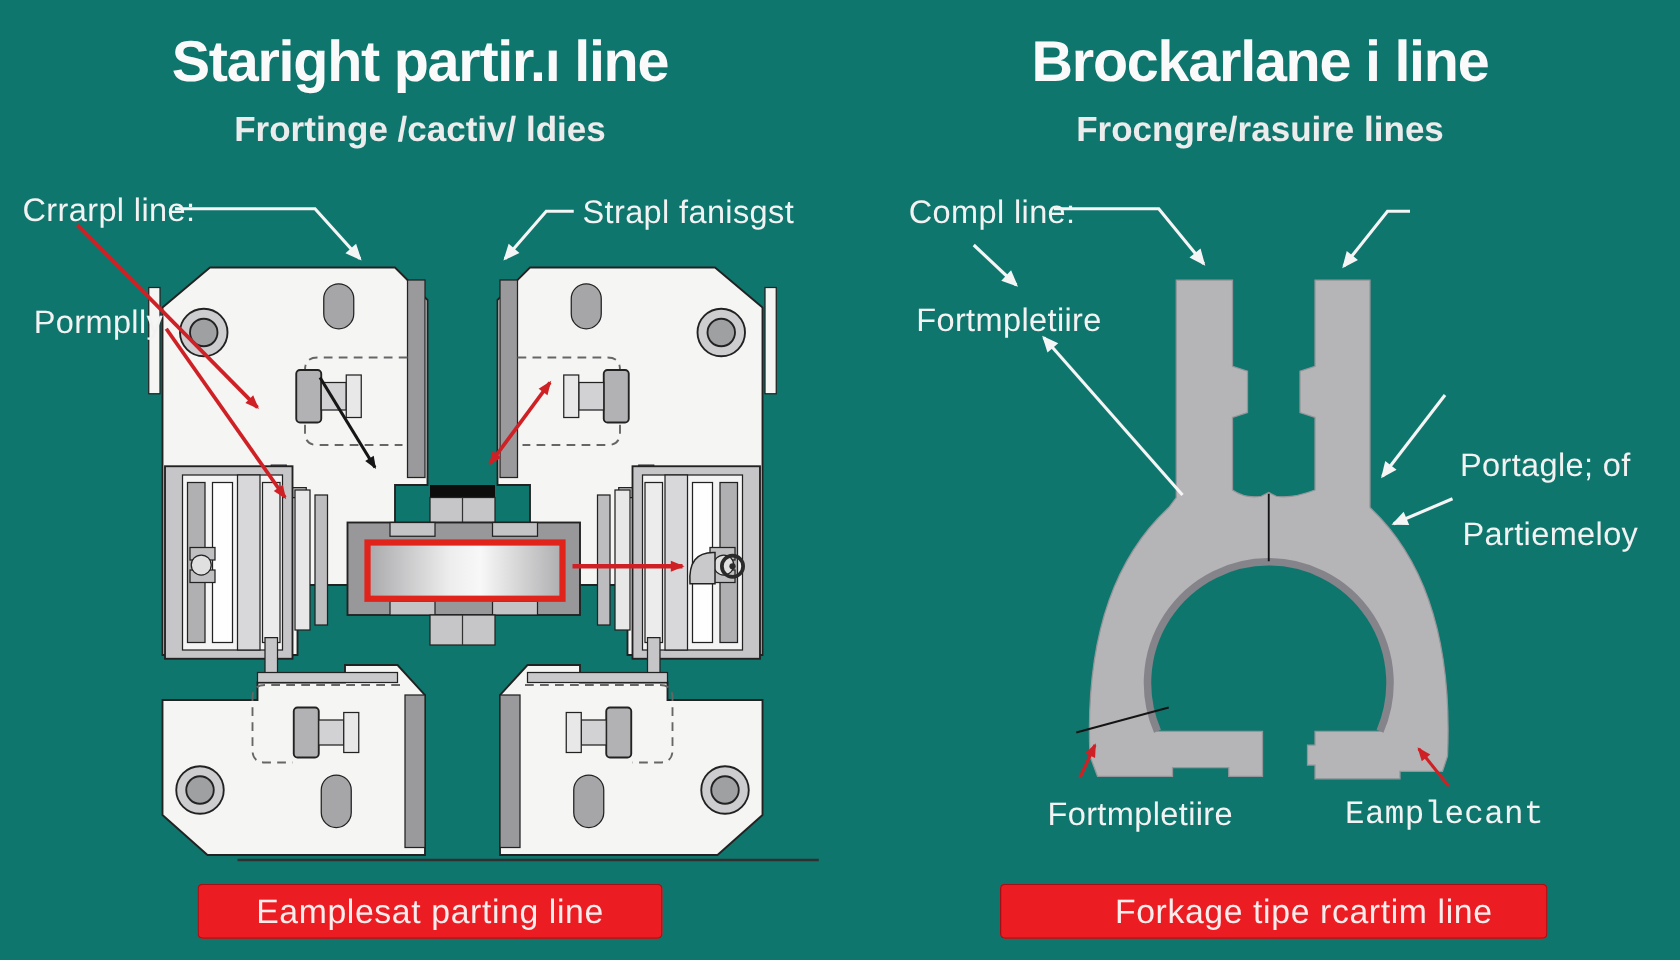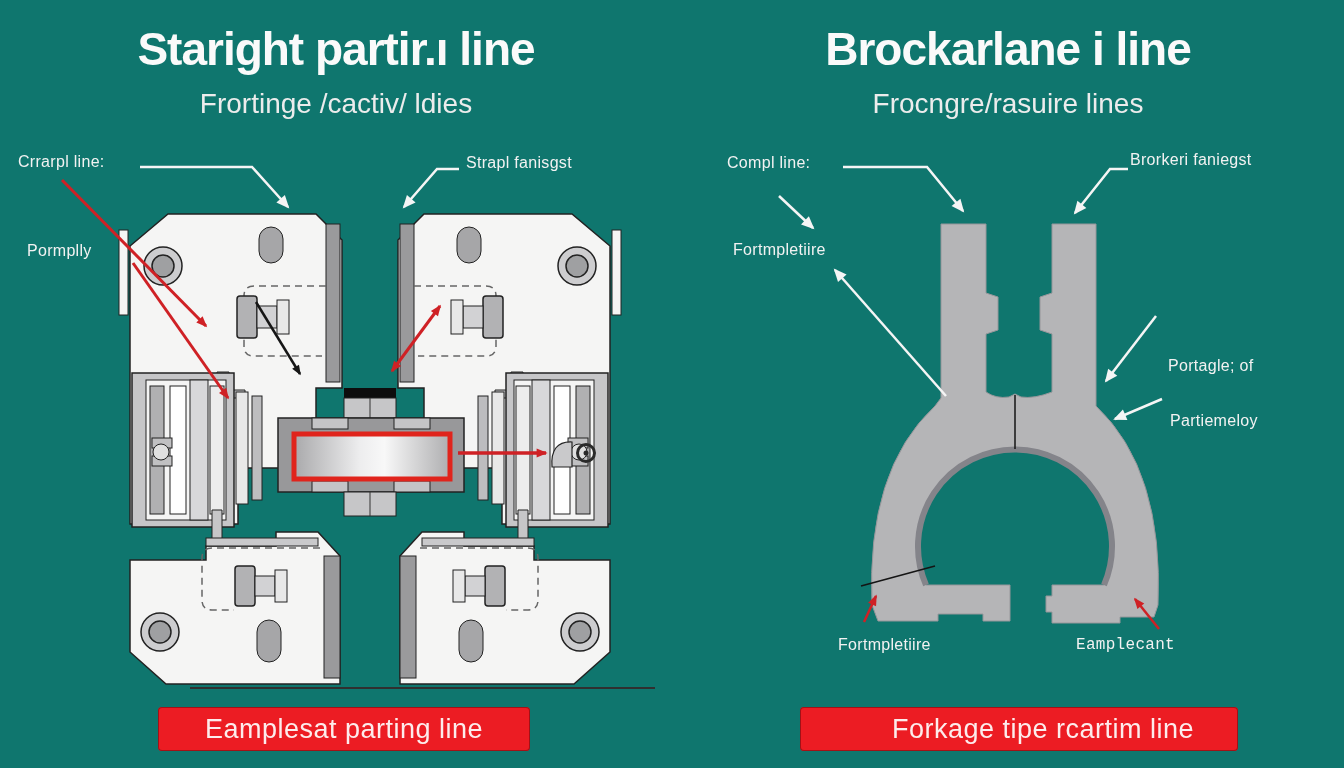--- a/index.html
+++ b/index.html
@@ -6,24 +6,24 @@
   .stage{
     position:relative;width:1344px;height:768px;background:#0f766e;
     overflow:hidden;font-family:"Liberation Sans",sans-serif;
   }
   .panel-title{
     position:absolute;top:22px;width:672px;margin:0;text-align:center;
     font-size:46px;font-weight:bold;letter-spacing:-1px;color:#fafafa;
   }
   .panel-sub{
     position:absolute;top:88px;width:672px;margin:0;text-align:center;
-    font-size:28px;font-weight:400;color:#ececec;
+    font-size:28px;font-weight:700;color:#ececec;
   }
   .lbl{
-    position:absolute;color:#f2f2f2;font-size:16px;font-weight:400;
+    position:absolute;color:#f2f2f2;font-size:26px;font-weight:400;
     white-space:nowrap;letter-spacing:.3px;
   }
   .btn{
     position:absolute;top:707px;height:44px;background:#ec1c23;
     border-radius:4px;display:flex;align-items:center;justify-content:center;
     color:#fdecec;font-size:27px;font-weight:500;letter-spacing:.5px;
     cursor:pointer;box-shadow:0 0 0 1px #a31116 inset;
   }
   .btn-left{left:158px;width:372px;}
   .btn-right{left:800px;width:390px;padding-left:48px;}
@@ -162,21 +162,20 @@
 
   <h1 class="panel-title" style="left:672px;">Brockarlane i line</h1>
   <p class="panel-sub" style="left:672px;">Frocngre/rasuire lines</p>
 
   <div class="lbl" style="left:18px;top:153px;">Crrarpl line:</div>
   <div class="lbl" style="left:27px;top:242px;">Pormplly</div>
   <div class="lbl" style="left:466px;top:154px;">Strapl fanisgst</div>
 
   <div class="lbl" style="left:727px;top:154px;">Compl line:</div>
   <div class="lbl" style="left:733px;top:241px;">Fortmpletiire</div>
-  <div class="lbl" style="left:1130px;top:151px;">Brorkeri faniegst</div>
   <div class="lbl" style="left:1168px;top:357px;">Portagle; of</div>
   <div class="lbl" style="left:1170px;top:412px;">Partiemeloy</div>
   <div class="lbl" style="left:838px;top:636px;">Fortmpletiire</div>
   <div class="lbl" style="left:1076px;top:636px;font-family:Liberation Mono, monospace;">Eamplecant</div>
 
   <div class="btn btn-left" role="button">Eamplesat parting line</div>
   <div class="btn btn-right" role="button">Forkage tipe rcartim line</div>
 
 </div>
 

